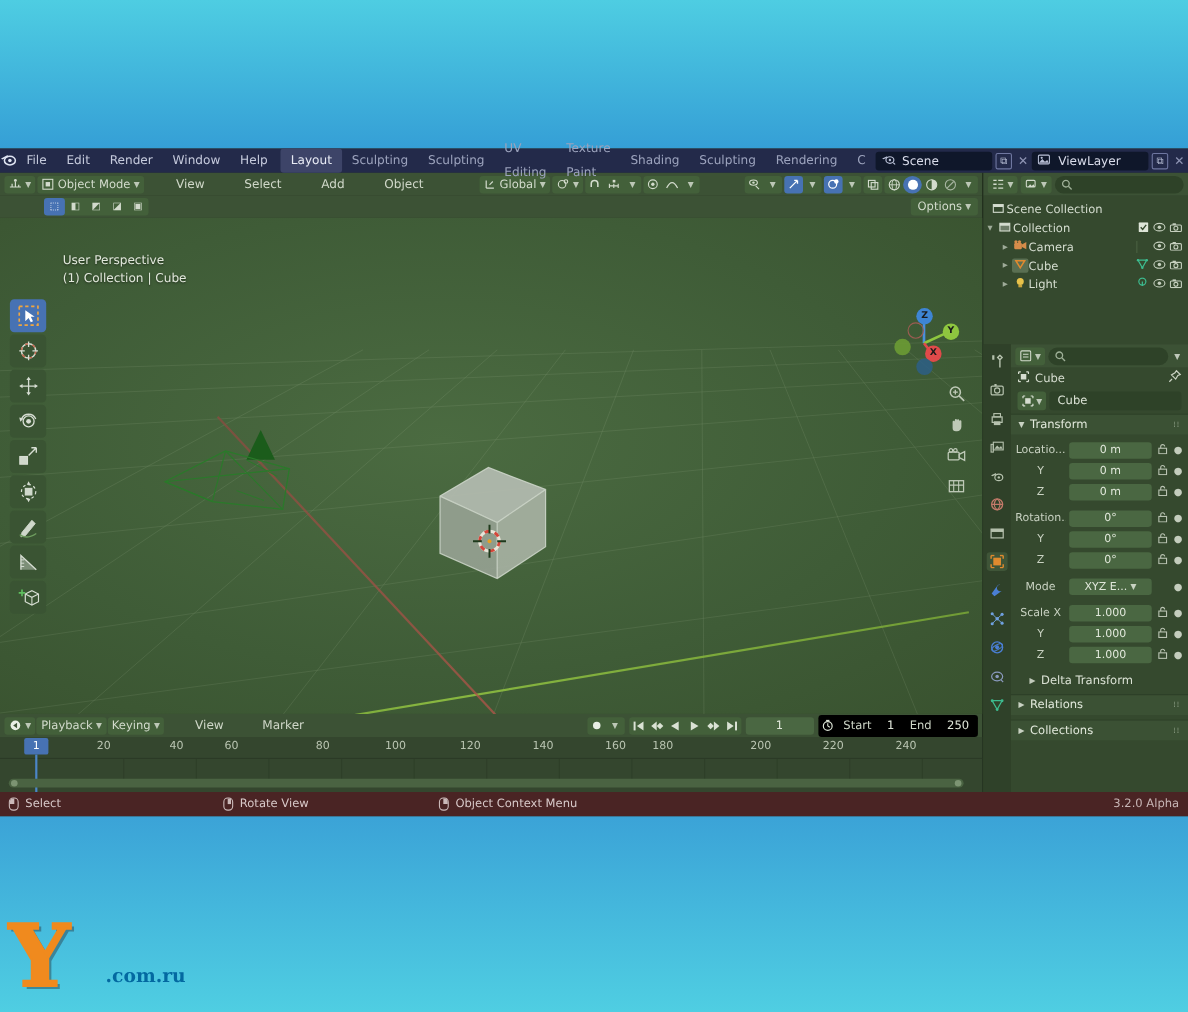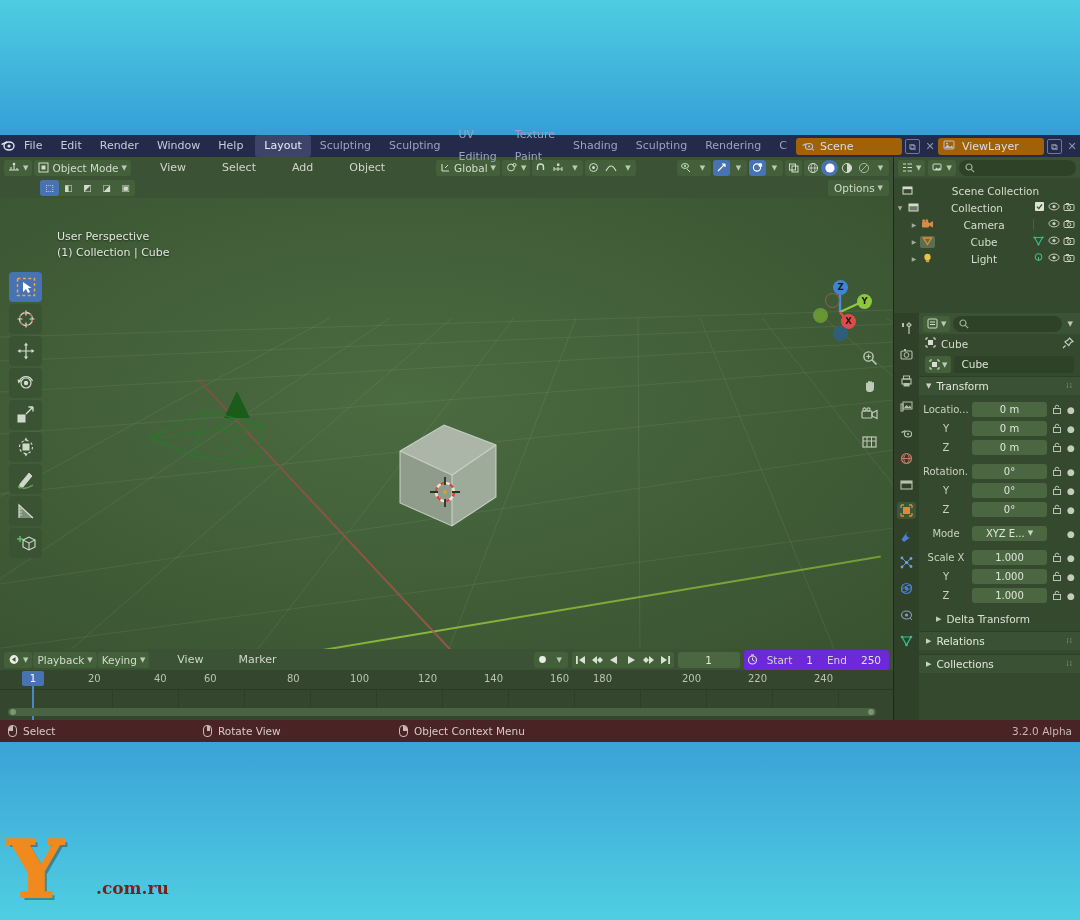--- a/index.html
+++ b/index.html
@@ -19,21 +19,21 @@
     background:#2c3b28; color:#d6ddd2; font-size:11px; }
 
   
   .topbar { height:22px; background:#232a4a; display:flex; align-items:center;
      position:relative; }
   .bl-logo { width:28px; text-align:center; color:#cfd6e8; font-size:13px; }
   .menu-item { padding:0 9px; line-height:22px; color:#c6cbdd; font-size:11px; }
   .wstab { padding:0 9px; line-height:22px; color:#9ca3bd; font-size:11px; }
   .wstab.active { background:#3d4468; color:#e8ebf5; border-radius:3px; }
   .tb-right { margin-left:auto; display:flex; align-items:center; height:22px; }
-  .fieldbox { display:flex; align-items:center; height:17px; background:#a16207;
+  .fieldbox { display:flex; align-items:center; height:17px; background:#0f172a;
     border-radius:3px; margin-right:3px; }
   .fieldbox .ico { width:22px; text-align:center; color:#b9c0d6; font-size:10px; }
   .fieldbox .nm { padding:0 6px 0 2px; min-width:84px; color:#d9dcea; font-size:11px; }
   .sq { width:15px; height:15px; border:1px solid #6f77a0; border-radius:2px;
     color:#b9c0d6; font-size:9px; text-align:center; line-height:14px; margin-right:2px;}
   .xb { width:16px; text-align:center; color:#8d93b2; font-size:11px; }
 
   
   .main { display:flex; height:563px; }
   .leftcol { width:893px; display:flex; flex-direction:column; }
@@ -99,21 +99,21 @@
 
   
   .tl-head { height:21px; background:#3c5235; display:flex; align-items:center;
     padding:0 4px; gap:1px; }
   .tl-playgrp { margin-left:auto; display:flex; align-items:center; gap:4px; }
   .pbtns { display:flex; background:#43603a; border-radius:3px; height:16px; }
   .pbtns span { width:17px; height:16px; display:flex; align-items:center;
     justify-content:center; font-size:8px; color:#dae2d4; }
   .numfield { background:#4a6742; border-radius:3px; height:16px; min-width:62px;
     text-align:center; line-height:16px; font-size:10.5px; color:#e0e7da; }
-  .lblfield { display:flex; align-items:center; background:#6d28d9;
+  .lblfield { display:flex; align-items:center; background:#000000;
     border-radius:3px; height:20px; }
   .lblfield b { font-weight:normal; padding:0 6px; font-size:10.5px; color:#cfd7c8; }
   .lblfield i { font-style:normal; padding:0 8px; font-size:10.5px; color:#e0e7da; }
   .tl-body { height:50px; background:#34462e; position:relative; }
   .ruler { height:20px; position:relative; border-bottom:1px solid #2b3a26; }
   .tick { position:absolute; top:3px; font-size:10px; color:#b9c4b1; }
   .phead { position:absolute; top:1px; width:22px; height:15px; background:#4772b3;
     border-radius:2px; color:#fff; font-size:10px; text-align:center;
     line-height:15px; }
   .pline { position:absolute; top:16px; width:1.5px; height:34px; background:#4b86c7;}
@@ -127,21 +127,21 @@
   
   .out-head { height:21px; background:#3c5235; display:flex; align-items:center;
     padding:0 4px; gap:3px; }
   .searchbox { flex:1; height:16px; background:#2e4228; border-radius:8px;
     display:flex; align-items:center; padding:0 6px; color:#9fb098; font-size:10px; }
   .outliner { height:135px; background:#35492e; padding:4px 0; font-size:10.5px; }
   .orow { height:17px; display:flex; align-items:center; padding-right:4px;
     color:#d5ddd0; }
   .odisc { width:12px; text-align:center; font-size:6px; color:#9eab98; }
   .oico { width:15px; text-align:center; font-size:10px; }
-  .olabel { flex:1;text-align:center; }
+  .olabel { flex:1; }
   .ochk { width:13px; text-align:center; font-size:9px; color:#d5ddd0; }
   .oeye,.ocam { width:15px; text-align:center; font-size:10px; color:#c6d0bf; }
 
   
   .props { flex:1; background:#35492e; display:flex; }
   .ptabs { width:25px; background:#2f4129; padding-top:7px;
     display:flex; flex-direction:column; align-items:center; gap:9px; }
   .ptab { width:19px; height:17px; display:flex; align-items:center;
     justify-content:center; font-size:11px; color:#b6c2ae; }
   .ptab.on { background:#3f5538; border-radius:3px; color:#e08a2e; }
@@ -190,21 +190,21 @@
   .wm { position:absolute; left:8px; top:836px; height:70px; display:flex;
     align-items:flex-end; font-family:"DejaVu Serif", serif; }
   .wm-y { font-size:78px; color:#f08a1e; font-weight:bold; line-height:.92;
     -webkit-text-stroke:2px #f08a1e; text-shadow:3px 3px 0 rgba(40,60,70,.45); }
   .wm-asir { font-size:56px; color:#f08a1e; font-weight:bold; line-height:1;
     margin-left:-6px; text-shadow:2px 2px 0 rgba(40,60,70,.4); }
   .wm-num { font-size:72px; color:#555f63; font-weight:bold; line-height:.95;
     -webkit-text-stroke:1.5px #f08a1e; margin-left:-4px;
     font-family:"DejaVu Sans", sans-serif; }
   .wm-dom { position:absolute; left:88px; bottom:8px; font-size:17px;
-    color:#7f1d1d; font-weight:bold; font-family:"DejaVu Serif", serif; }
+    color:#0369a1; font-weight:bold; font-family:"DejaVu Serif", serif; }
 </style>
 </head>
 <body>
 
 <div class="bg-top"></div>
 <div class="bg-bot"></div>
 
 <div class="blender">
 
   <div class="topbar">

